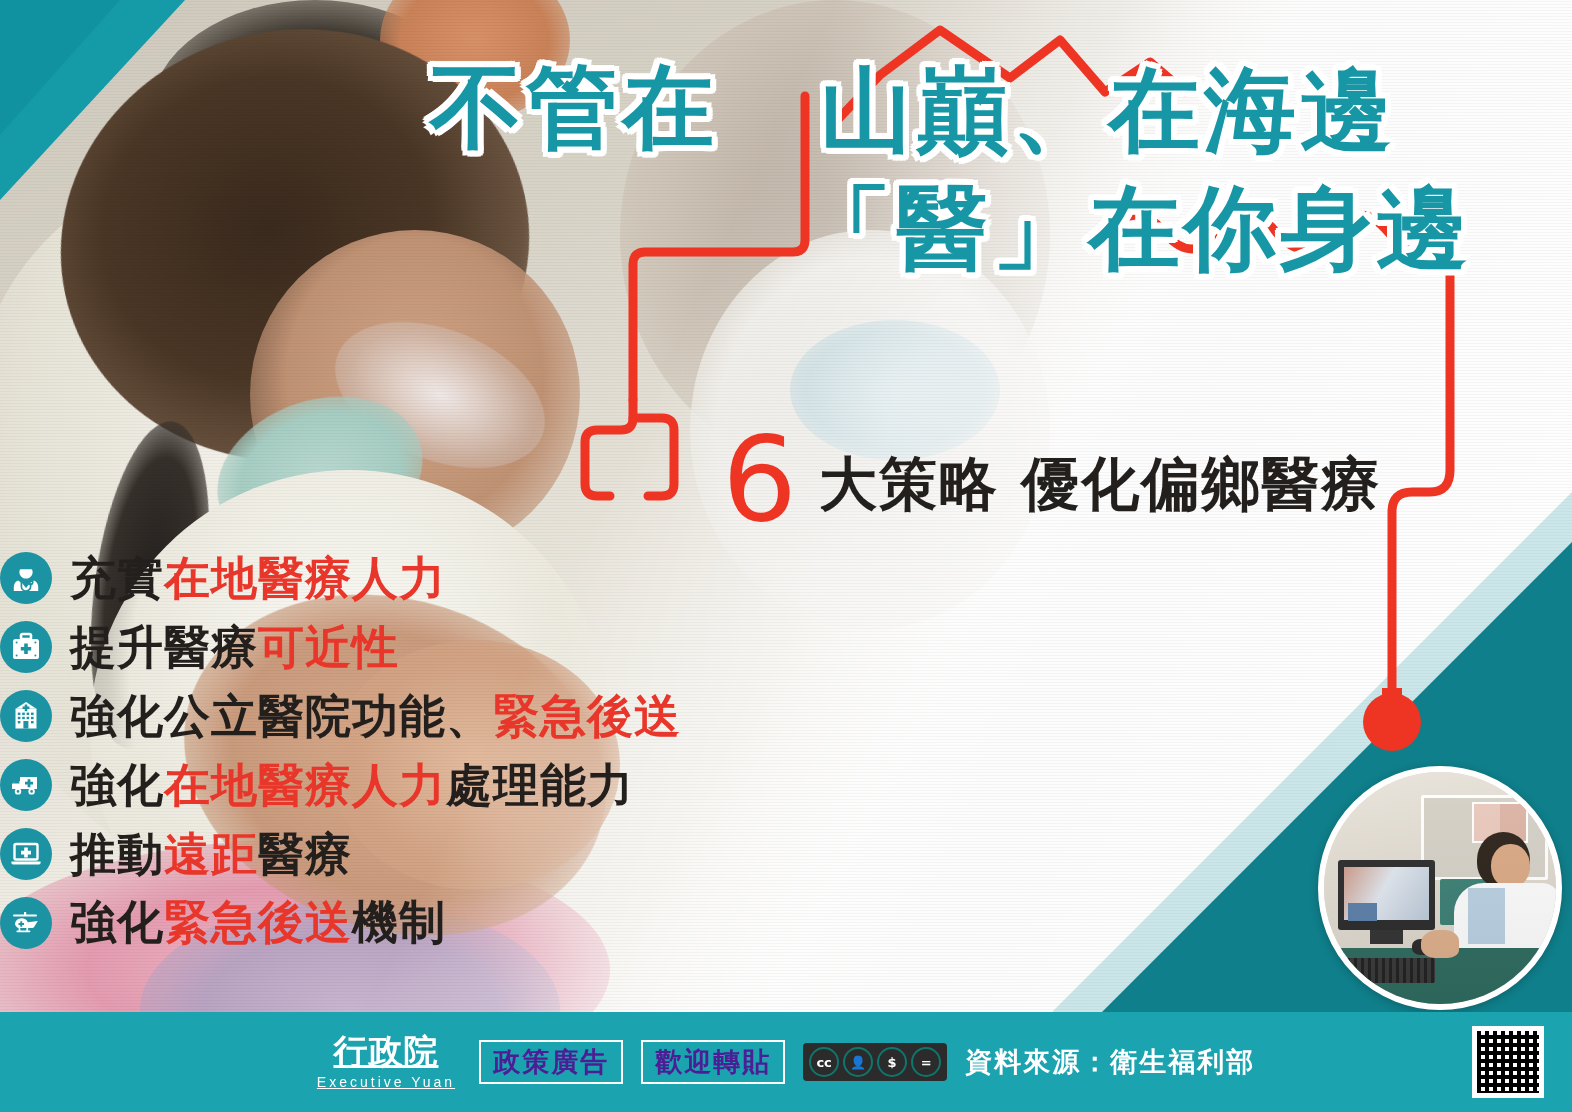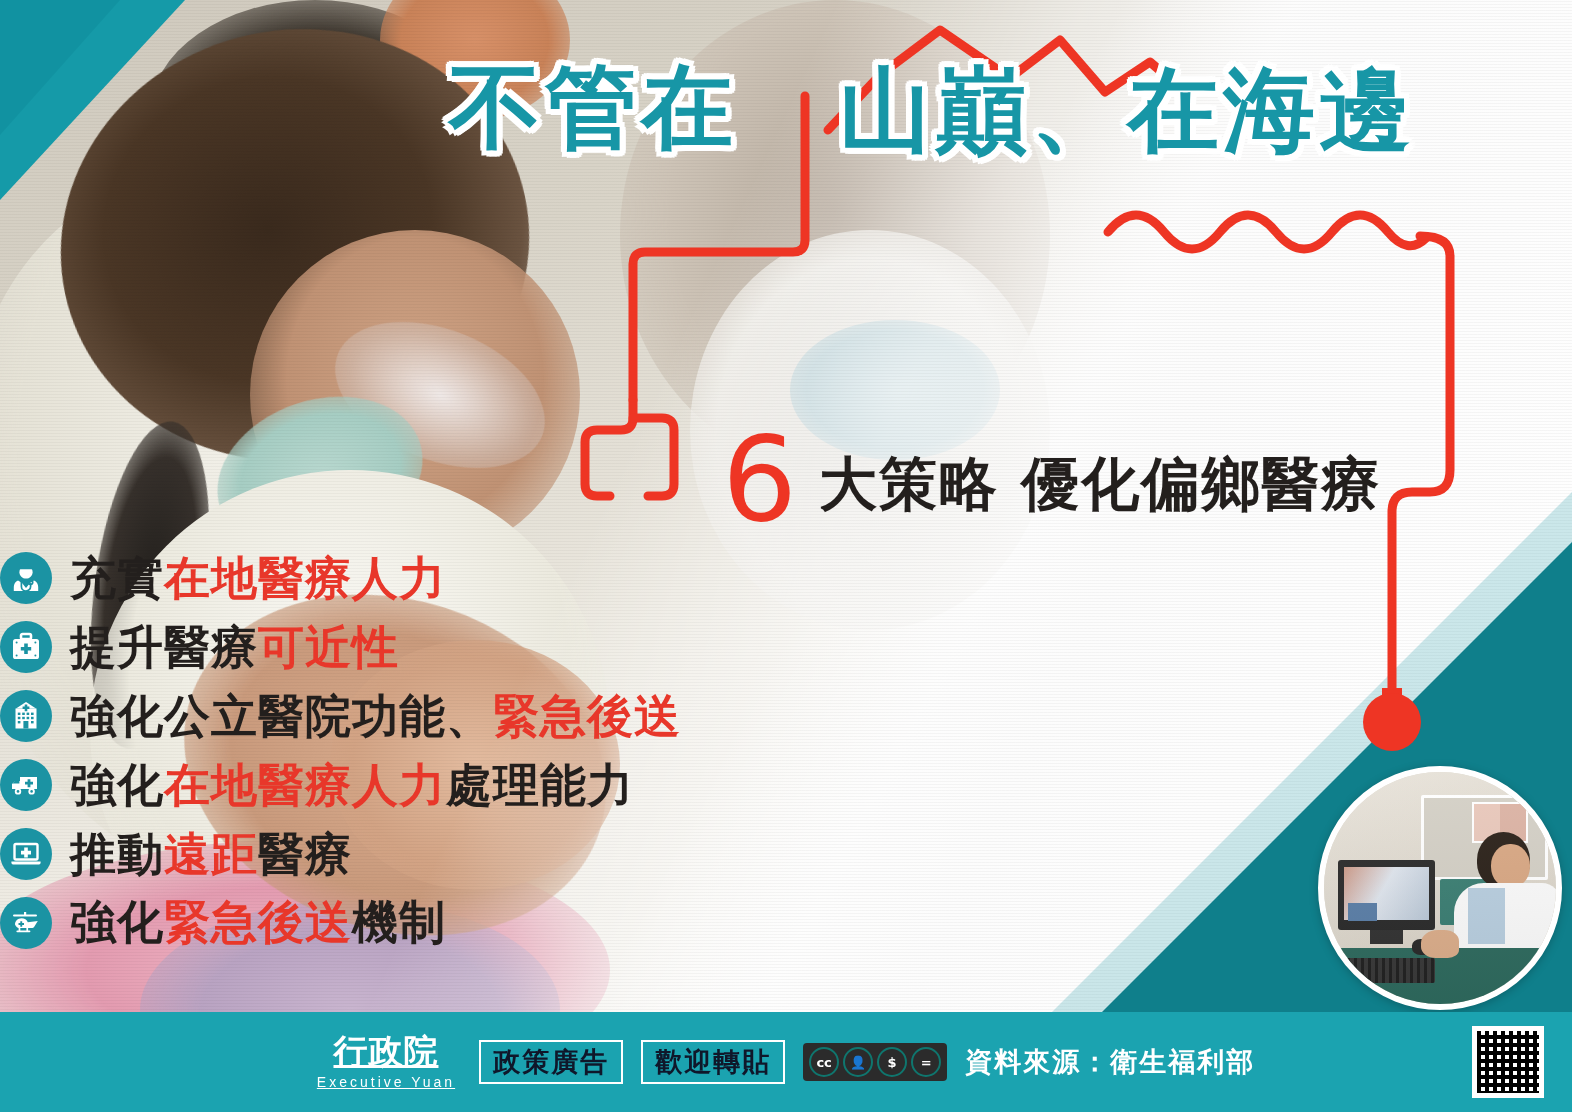--- a/index.html
+++ b/index.html
@@ -70,21 +70,21 @@
   .tri-br{position:absolute;right:0;bottom:100px;width:0;height:0;
     border-right:470px solid #0f7f8b;border-top:470px solid transparent;}
   .tri-br-lite{position:absolute;right:0;bottom:100px;width:0;height:0;
     border-right:520px solid rgba(23,150,165,.22);border-top:520px solid transparent;}
 
   
   .line-art{position:absolute;inset:0;pointer-events:none;}
 
   
   .headline{position:absolute;left:430px;top:58px;width:1080px;}
-  .hl-row{display:flex;align-items:flex-start;white-space:nowrap;margin-left:19px;}
+  .hl-row{display:flex;align-items:flex-start;white-space:nowrap;}
   .hl{
     font-family:"DejaVu Sans","Liberation Sans",sans-serif;
     font-weight:700;font-size:92px;line-height:1.08;color:#1796a6;
     letter-spacing:4px;
     text-shadow:
       -5px -5px 0 #fff, 5px -5px 0 #fff, -5px 5px 0 #fff, 5px 5px 0 #fff,
       -6px 0 0 #fff, 6px 0 0 #fff, 0 -6px 0 #fff, 0 6px 0 #fff,
       -3px -6px 0 #fff, 3px 6px 0 #fff, 6px 3px 0 #fff, -6px -3px 0 #fff;
   }
   .hl-1{margin-left:0;}
@@ -135,21 +135,21 @@
   .inset .hand{position:absolute;left:42%;top:68%;width:16%;height:12%;background:#dcae8b;border-radius:46% 40% 30% 40%;}
   .inset .tint{position:absolute;inset:0;background:linear-gradient(180deg,rgba(255,255,255,.06),rgba(0,0,0,.06));}
 
   
   .footer{position:absolute;left:0;bottom:0;width:100%;height:100px;background:#1ba3b0;}
   .footer-inner{position:absolute;left:0;top:0;width:100%;height:100%;
     display:flex;align-items:center;justify-content:center;gap:18px;}
   .ey{display:flex;flex-direction:column;align-items:center;color:#fff;margin-right:6px;text-decoration:underline;}
   .ey .cn{font-family:"DejaVu Serif","Liberation Serif",serif;font-size:34px;font-weight:700;line-height:1;letter-spacing:1px;}
   .ey .en{font-size:14px;letter-spacing:3px;margin-top:6px;}
-  .tagbox{border:2px solid #fff;color:#0f172a;padding:5px 12px;
+  .tagbox{border:2px solid #fff;color:#4c1d95;padding:5px 12px;
     font-family:"DejaVu Serif","Liberation Serif",serif;font-size:27px;font-weight:700;letter-spacing:2px;line-height:1.1;}
   .cc{display:flex;align-items:center;background:#2b2b2b;border-radius:4px;padding:4px 6px;gap:4px;}
   .cc .badge{width:26px;height:26px;border-radius:50%;border:2px solid #0f766e;color:#fff;
     display:flex;align-items:center;justify-content:center;font-size:13px;font-weight:700;font-family:"DejaVu Sans",sans-serif;}
   .src{color:#fff;font-family:"DejaVu Serif","Liberation Serif",serif;font-size:27px;font-weight:700;letter-spacing:2px;}
   .qr{position:absolute;right:28px;top:50%;transform:translateY(-50%);
     width:72px;height:72px;background:#fff;padding:5px;box-sizing:border-box;}
   .qr .grid{width:100%;height:100%;
     background-image:
       linear-gradient(90deg,#000 50%,transparent 50%),
@@ -203,20 +203,23 @@
     <circle cx="1392" cy="722" r="29" fill="#ee3524"></circle>
   </svg>
 
   <div class="headline">
     <div class="hl-row">
       <span class="hl hl-1">不管在</span>
     </div>
     <div class="hl-row" style="margin-top:-96px;">
       <span class="hl hl-2">山巔、在海邊</span>
     </div>
+    <div class="hl-row">
+      <span class="hl hl-3">「醫」在你身邊</span>
+    </div>
   </div>
 
   <div class="strategy">
     <span class="six">6</span>
     <span class="strategy-text">大策略 優化偏鄉醫療</span>
   </div>
 
   <div class="list">
 
     <div class="row r1">

